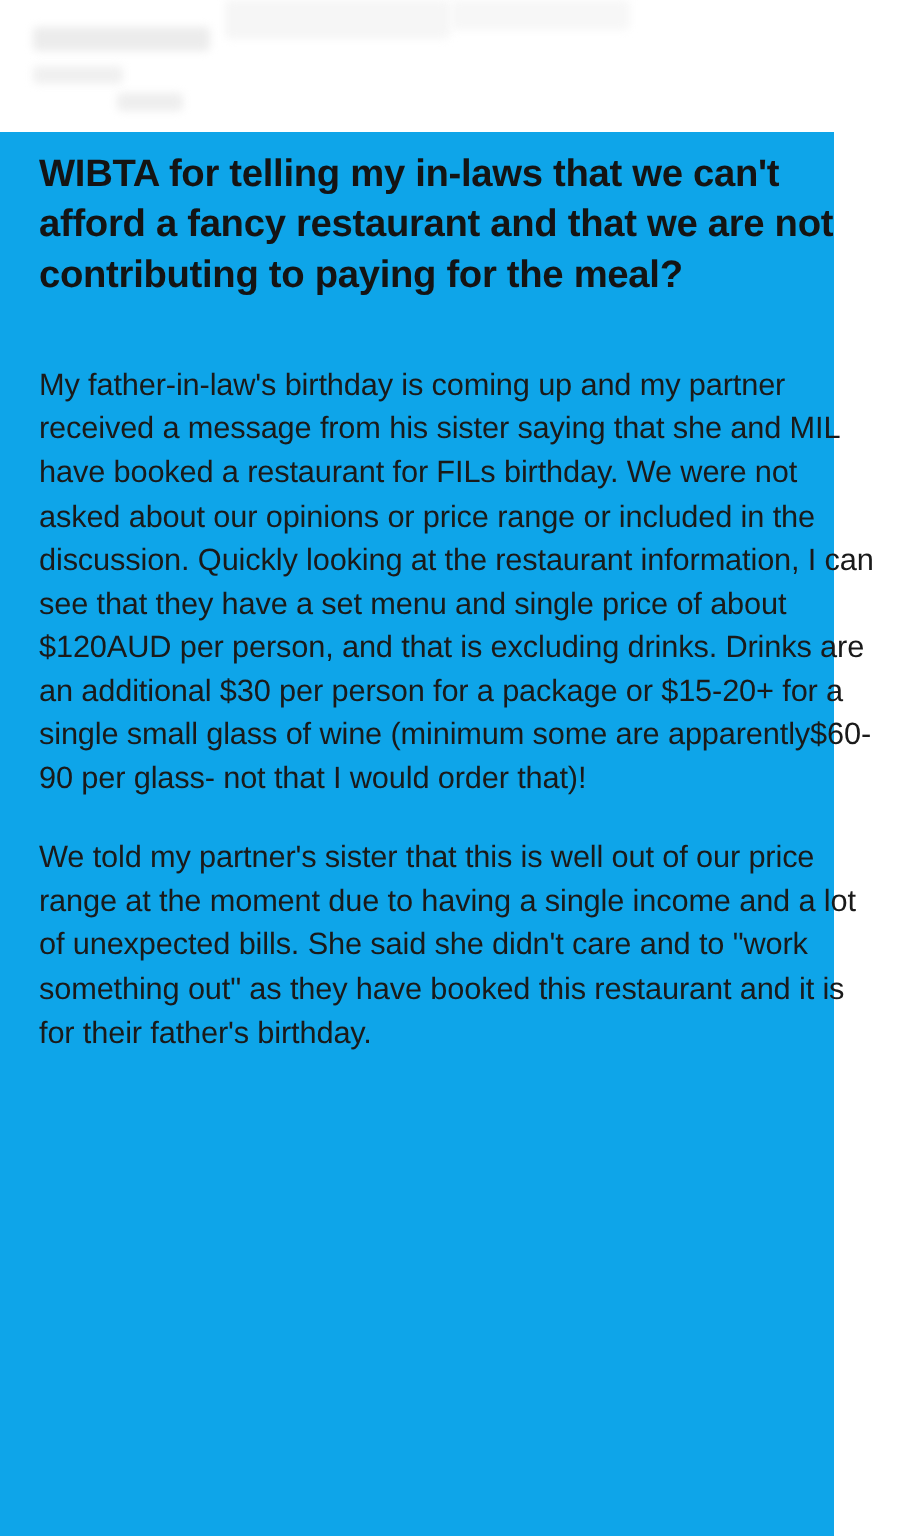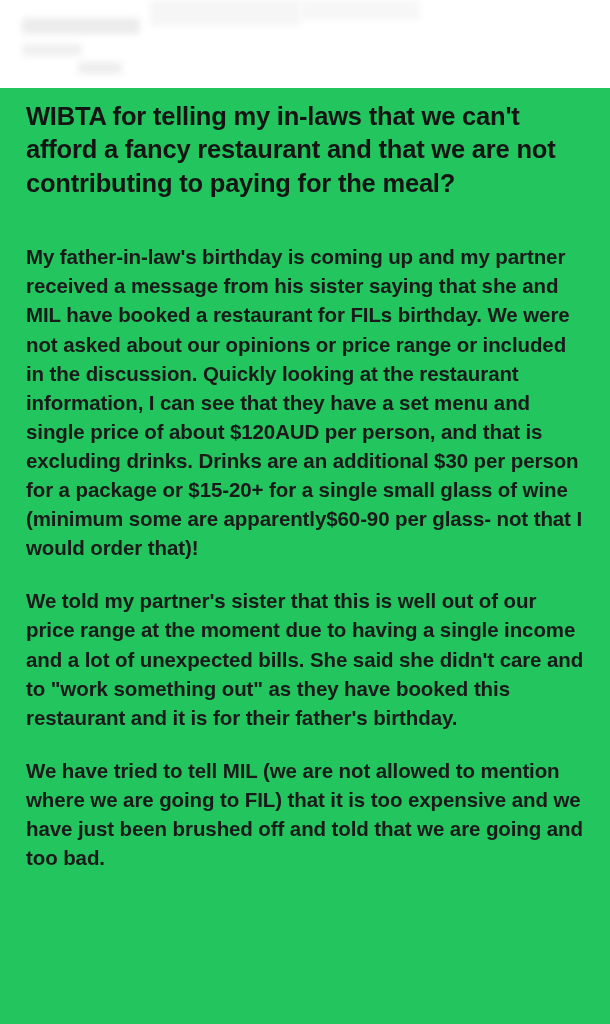--- a/index.html
+++ b/index.html
@@ -9,23 +9,23 @@
   }
   body {
     width: 610px;
     height: 1024px;
     overflow: hidden;
     font-family: "Liberation Sans", sans-serif;
     color: #1a1a1a;
   }
   .page {
     position: relative;
-    width: 610px;
+    width: 556px;
     height: 1024px;
-    background: #22c55e;
+    background: #0ea5e9;
     box-sizing: border-box;
   }
   
   .top-strip {
     position: absolute;
     top: 0;
     left: 0;
     width: 610px;
     height: 88px;
     background: #ffffff;
@@ -61,21 +61,20 @@
   }
   .body-text {
     margin: 0;
     font-size: 20.5px;
     line-height: 1.42;
     color: #1a1a1a;
     letter-spacing: -0.1px;
   }
   .para {
     margin: 0 0 24px 0;
-    font-weight: bold;
   }
   .para.first {
     margin-top: 42px;
   }
   .para.last {
     margin-bottom: 0;
   }
 </style>
 </head>
 <body>
@@ -88,16 +87,15 @@
     <div class="blur-block blur-c"></div>
     <div class="blur-block blur-d"></div>
     <div class="blur-block blur-e"></div>
   </div>
 
   <div class="content">
     <h1 class="post-title">WIBTA for telling my in-laws that we can't afford a fancy restaurant and that we are not contributing to paying for the meal?</h1>
 
     <p class="body-text para first">My father-in-law's birthday is coming up and my partner received a message from his sister saying that she and MIL have booked a restaurant for FILs birthday. We were not asked about our opinions or price range or included in the discussion. Quickly looking at the restaurant information, I can see that they have a set menu and single price of about $120AUD per person, and that is excluding drinks. Drinks are an additional $30 per person for a package or $15-20+ for a single small glass of wine (minimum some are apparently$60-90 per glass- not that I would order that)!</p>
     <p class="body-text para">We told my partner's sister that this is well out of our price range at the moment due to having a single income and a lot of unexpected bills. She said she didn't care and to "work something out" as they have booked this restaurant and it is for their father's birthday.</p>
-    <p class="body-text para">We have tried to tell MIL (we are not allowed to mention where we are going to FIL) that it is too expensive and we have just been brushed off and told that we are going and too bad.</p>
   </div>
 
 </div>
 
 </body></html>

